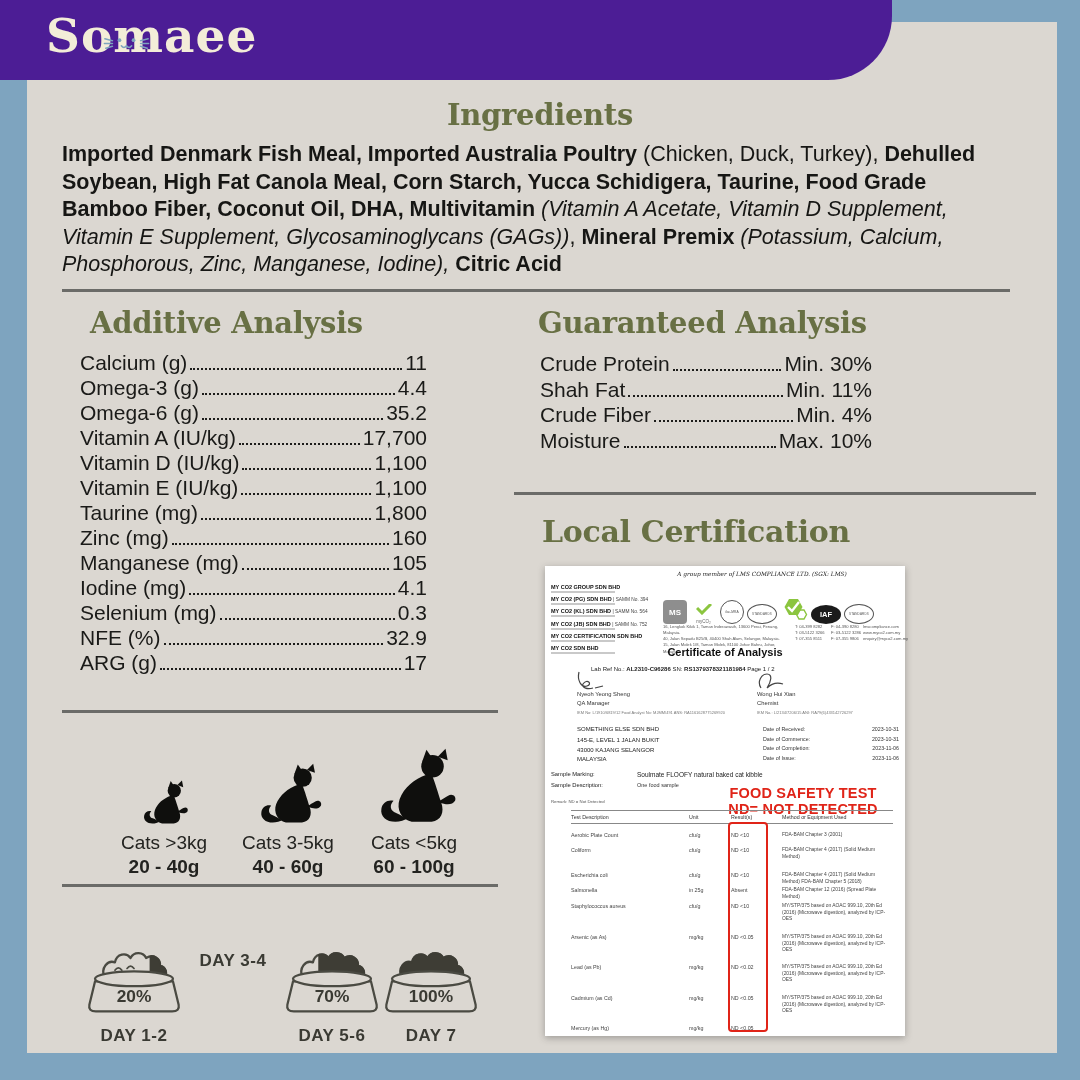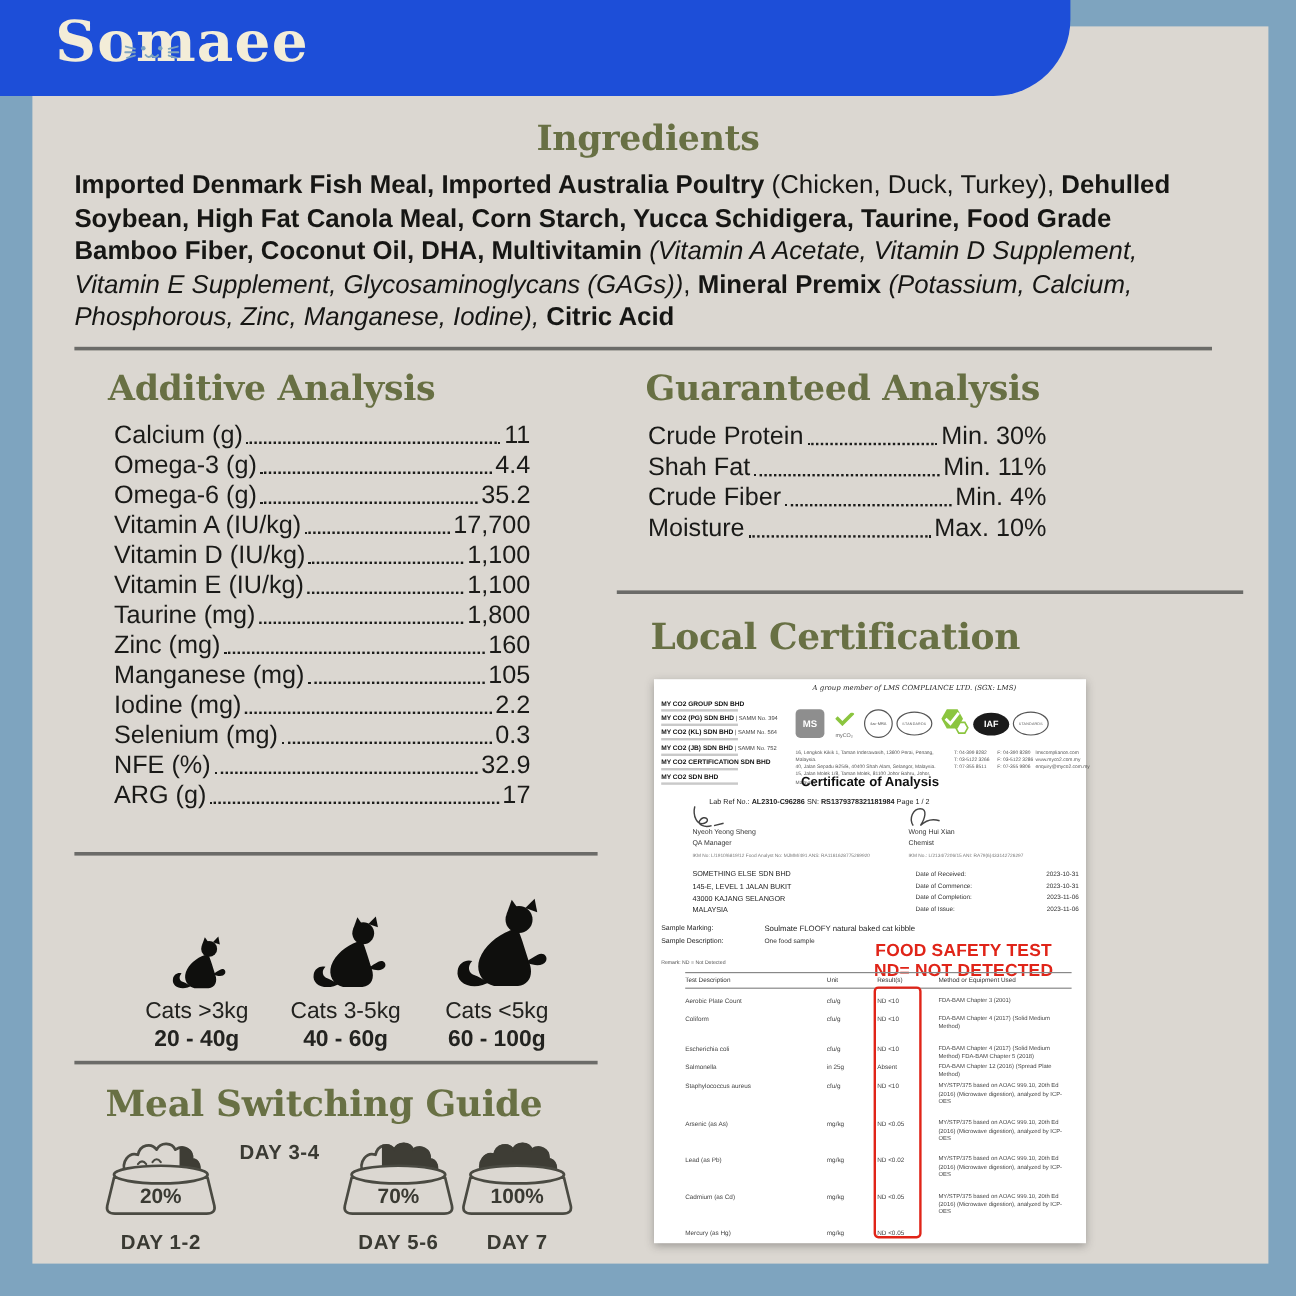--- a/index.html
+++ b/index.html
@@ -1,19 +1,19 @@
 <!DOCTYPE html>
 <html><head>
 <meta charset="utf-8">
 <style>
   html,body{margin:0;padding:0;background:#5f84a0;}
   .canvas{position:relative;width:1080px;height:1080px;overflow:hidden;
     background:#7ea4bf;font-family:"Liberation Sans",sans-serif;}
   .card{position:absolute;left:27px;top:22px;width:1030px;height:1031px;background:#dbd7d1;}
-  .logo-band{position:absolute;left:0;top:0;width:892px;height:80px;background:#1d4ed8;
+  .logo-band{position:absolute;left:0;top:0;width:892px;height:80px;background:#4c1d95;
     border-bottom-right-radius:64px;}
   .logo{position:absolute;left:46px;top:8px;font-family:"DejaVu Serif",serif;font-weight:700;
     font-size:47px;color:#f3edd8;letter-spacing:1px;}
   .cat-face{position:absolute;left:57px;top:24px;width:47px;height:23px;}
 
   .sec-title{position:absolute;font-family:"DejaVu Serif",serif;font-weight:700;
     color:#687044;font-size:29px;letter-spacing:-0.3px;white-space:nowrap;}
   #ingredients-title{left:0;width:1080px;text-align:center;top:98px;}
   #additive-title{left:90px;top:306px;}
   #guaranteed-title{left:538px;top:306px;}
@@ -26,21 +26,21 @@
   .seg-b{font-weight:700;}
   .seg-i{font-style:italic;}
 
   .hr{position:absolute;height:3px;background:#6b6b68;}
   .hr-full{left:62px;top:289px;width:948px;}
   .hr-left-a{left:62px;top:710px;width:436px;}
   .hr-right{left:514px;top:492px;width:522px;}
   .hr-left-b{left:62px;top:884px;width:436px;}
 
   .dot-list{position:absolute;}
-  #additive-list{left:95px;top:350px;width:347px;}
+  #additive-list{left:80px;top:350px;width:347px;}
   #guaranteed-list{left:540px;top:350px;width:332px;}
   .dot-row{display:flex;align-items:flex-end;height:25px;font-size:21px;color:#1a1a18;}
   #guaranteed-list .dot-row{height:25.8px;align-items:flex-end;}
   .dot-row .lbl{white-space:nowrap;}
   .dot-row .leader{flex:1;border-bottom:2.6px dotted #1c1c1a;margin:0 3px 5px 3px;min-width:12px;}
   .dot-row .val{white-space:nowrap;}
 
   
   .feed-col{position:absolute;width:132px;text-align:center;top:752px;}
   .feed-icon{height:74px;display:flex;align-items:flex-end;justify-content:center;}
@@ -58,21 +58,21 @@
     box-shadow:0 2px 7px rgba(40,40,40,0.35);font-family:"Liberation Sans",sans-serif;color:#222;}
   .certificate *{box-sizing:border-box;}
   .c-abs{position:absolute;}
   .c-group{left:78px;top:5px;width:278px;font-family:"DejaVu Serif",serif;font-style:italic;
     font-size:5.8px;text-align:center;color:#222;}
   .c-companies{left:6px;top:18px;width:110px;}
   .c-company{margin-bottom:3.2px;}
   .c-company .nm{font-size:5.5px;font-weight:700;color:#111;white-space:nowrap;}
   .c-company .samm{font-size:4.8px;font-weight:400;color:#444;}
   .c-company .bar{width:58%;height:2px;background:#c9c9c9;margin-top:1px;}
-  .c-logos{left:118px;top:16px;width:238px;height:42px;display:flex;align-items:center;gap:3px;}
+  .c-logos{left:118px;top:16px;width:238px;height:42px;display:flex;align-items:flex-end;gap:3px;}
   .lg-cube{width:24px;height:24px;background:#8e8e8e;border-radius:4px;color:#fff;
     display:flex;align-items:center;justify-content:center;font-weight:700;font-size:8px;}
   .lg-myco2{width:27px;text-align:center;}
   .lg-myco2 .t{font-size:4.5px;color:#666;}
   .lg-stamp{width:24px;height:24px;border:1.5px solid #555;border-radius:50%;color:#555;
     display:flex;align-items:center;justify-content:center;font-size:3.3px;text-align:center;}
   .lg-oval{width:30px;height:20px;border:1.5px solid #555;border-radius:50%;color:#555;
     display:flex;align-items:center;justify-content:center;font-size:3px;letter-spacing:0.2px;}
   .lg-iaf{width:30px;height:19px;background:#1b1b1b;border-radius:50%;color:#fff;
     display:flex;align-items:center;justify-content:center;font-weight:700;font-size:7.5px;}
@@ -183,21 +183,21 @@
         <span class="val">160</span>
       </div>
       <div class="dot-row">
         <span class="lbl">Manganese (mg)</span>
         <span class="leader"></span>
         <span class="val">105</span>
       </div>
       <div class="dot-row">
         <span class="lbl">Iodine (mg)</span>
         <span class="leader"></span>
-        <span class="val">2.2</span>
+        <span class="val">4.1</span>
       </div>
       <div class="dot-row">
         <span class="lbl">Selenium (mg)</span>
         <span class="leader"></span>
         <span class="val">0.3</span>
       </div>
       <div class="dot-row">
         <span class="lbl">NFE (%)</span>
         <span class="leader"></span>
         <span class="val">32.9</span>
@@ -482,21 +482,20 @@
             </g>
           </svg>
         </div>
         <div class="feed-l1">Cats &lt;5kg</div>
         <div class="feed-l2">60 - 100g</div>
       </div>
     </div>
 
   <div class="hr hr-left-b"></div>
 
-  <div class="sec-title" id="meal-title">Meal Switching Guide</div>
   <div id="meal-row">
       <div class="meal-col" style="left: 82px;">
         <div>
           <svg viewBox="0 0 120 86">
             <defs>
               <clipPath id="bcp0">
                 <rect x="78" y="0" width="24" height="34"></rect>
               </clipPath>
             </defs>
             <path d="M15 36 L8.5 63 Q7 70.5 16 70.5 L104 70.5 Q113 70.5 111.5 63 L105 36 Z" fill="#dbd7d1" stroke="#4a4a42" stroke-width="2.6" stroke-linejoin="round"></path>

